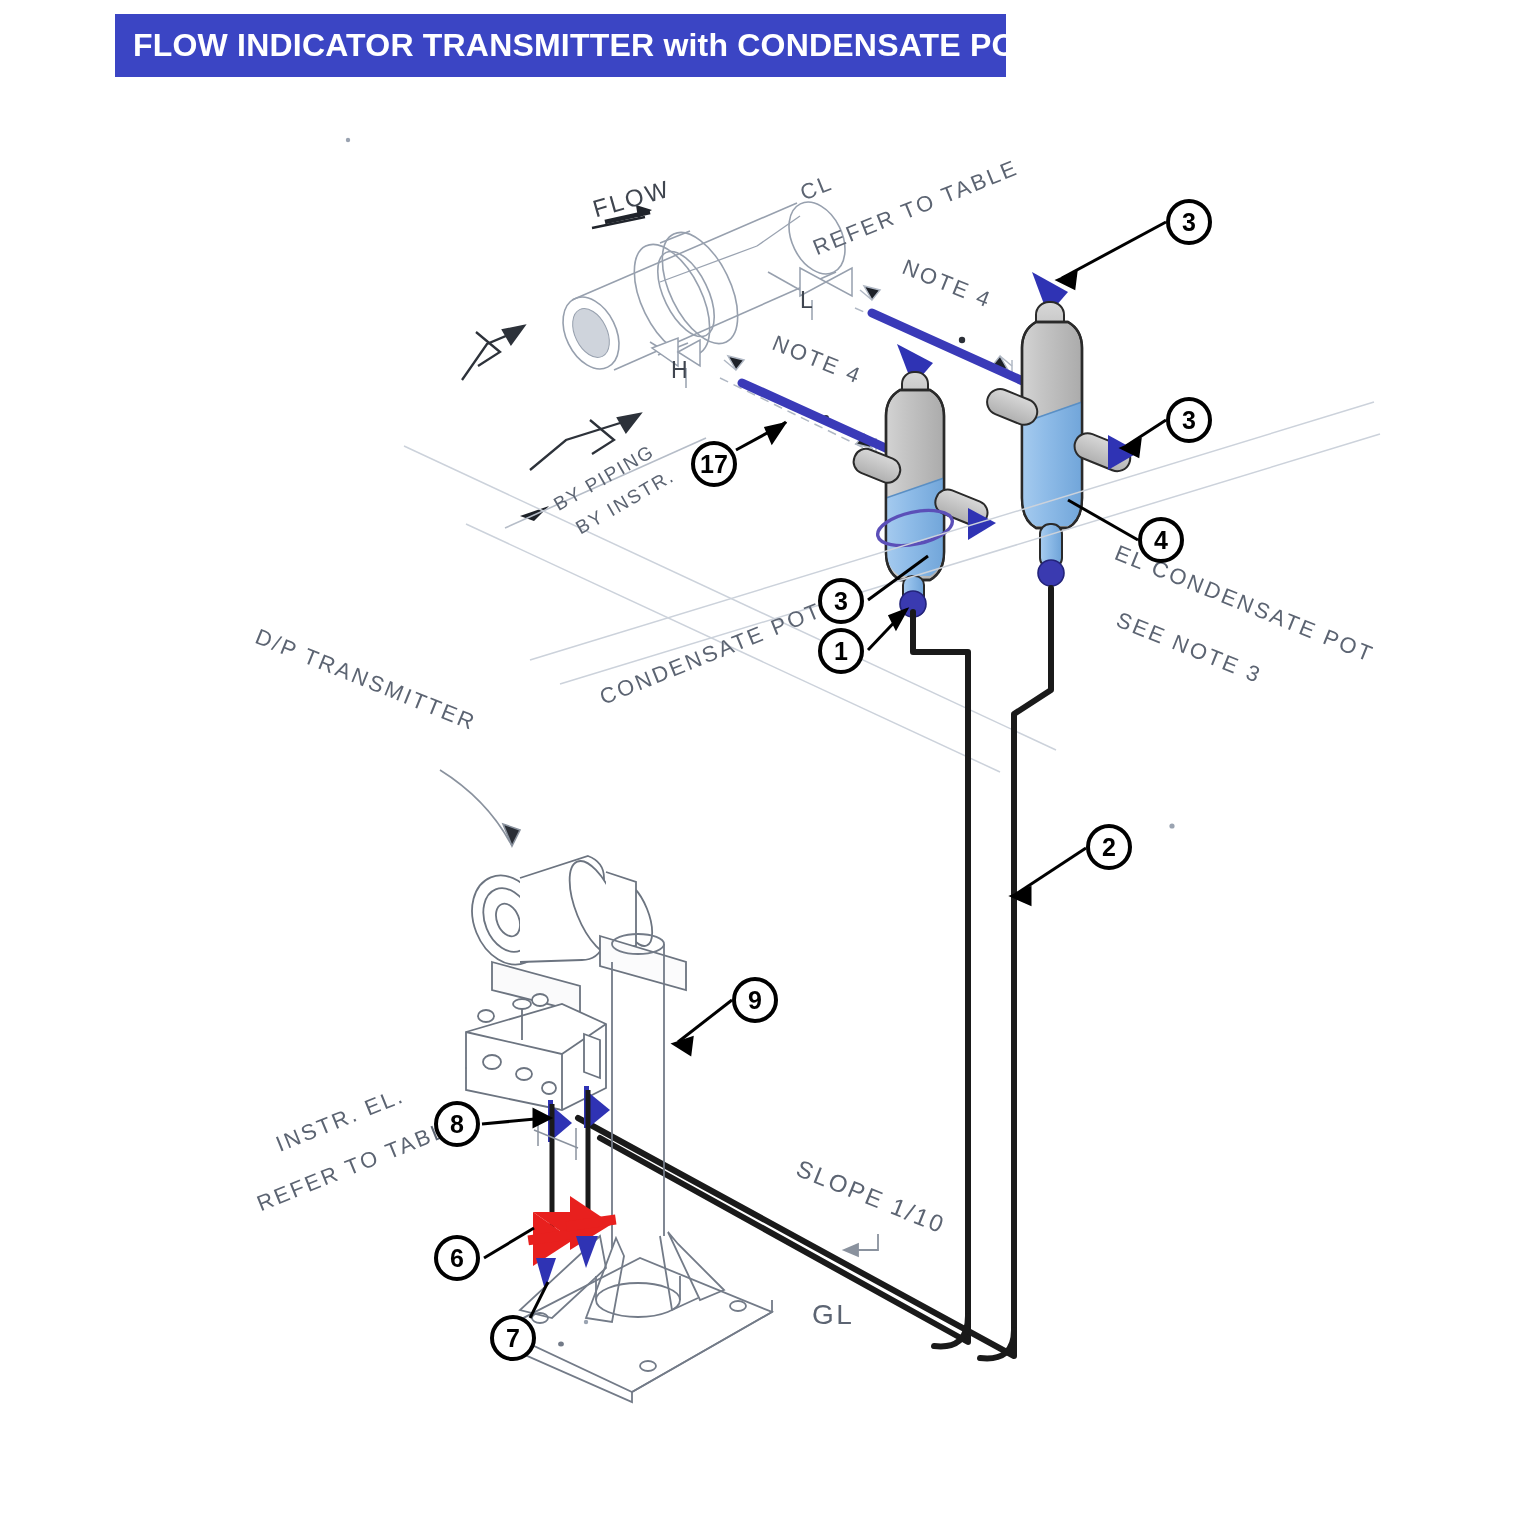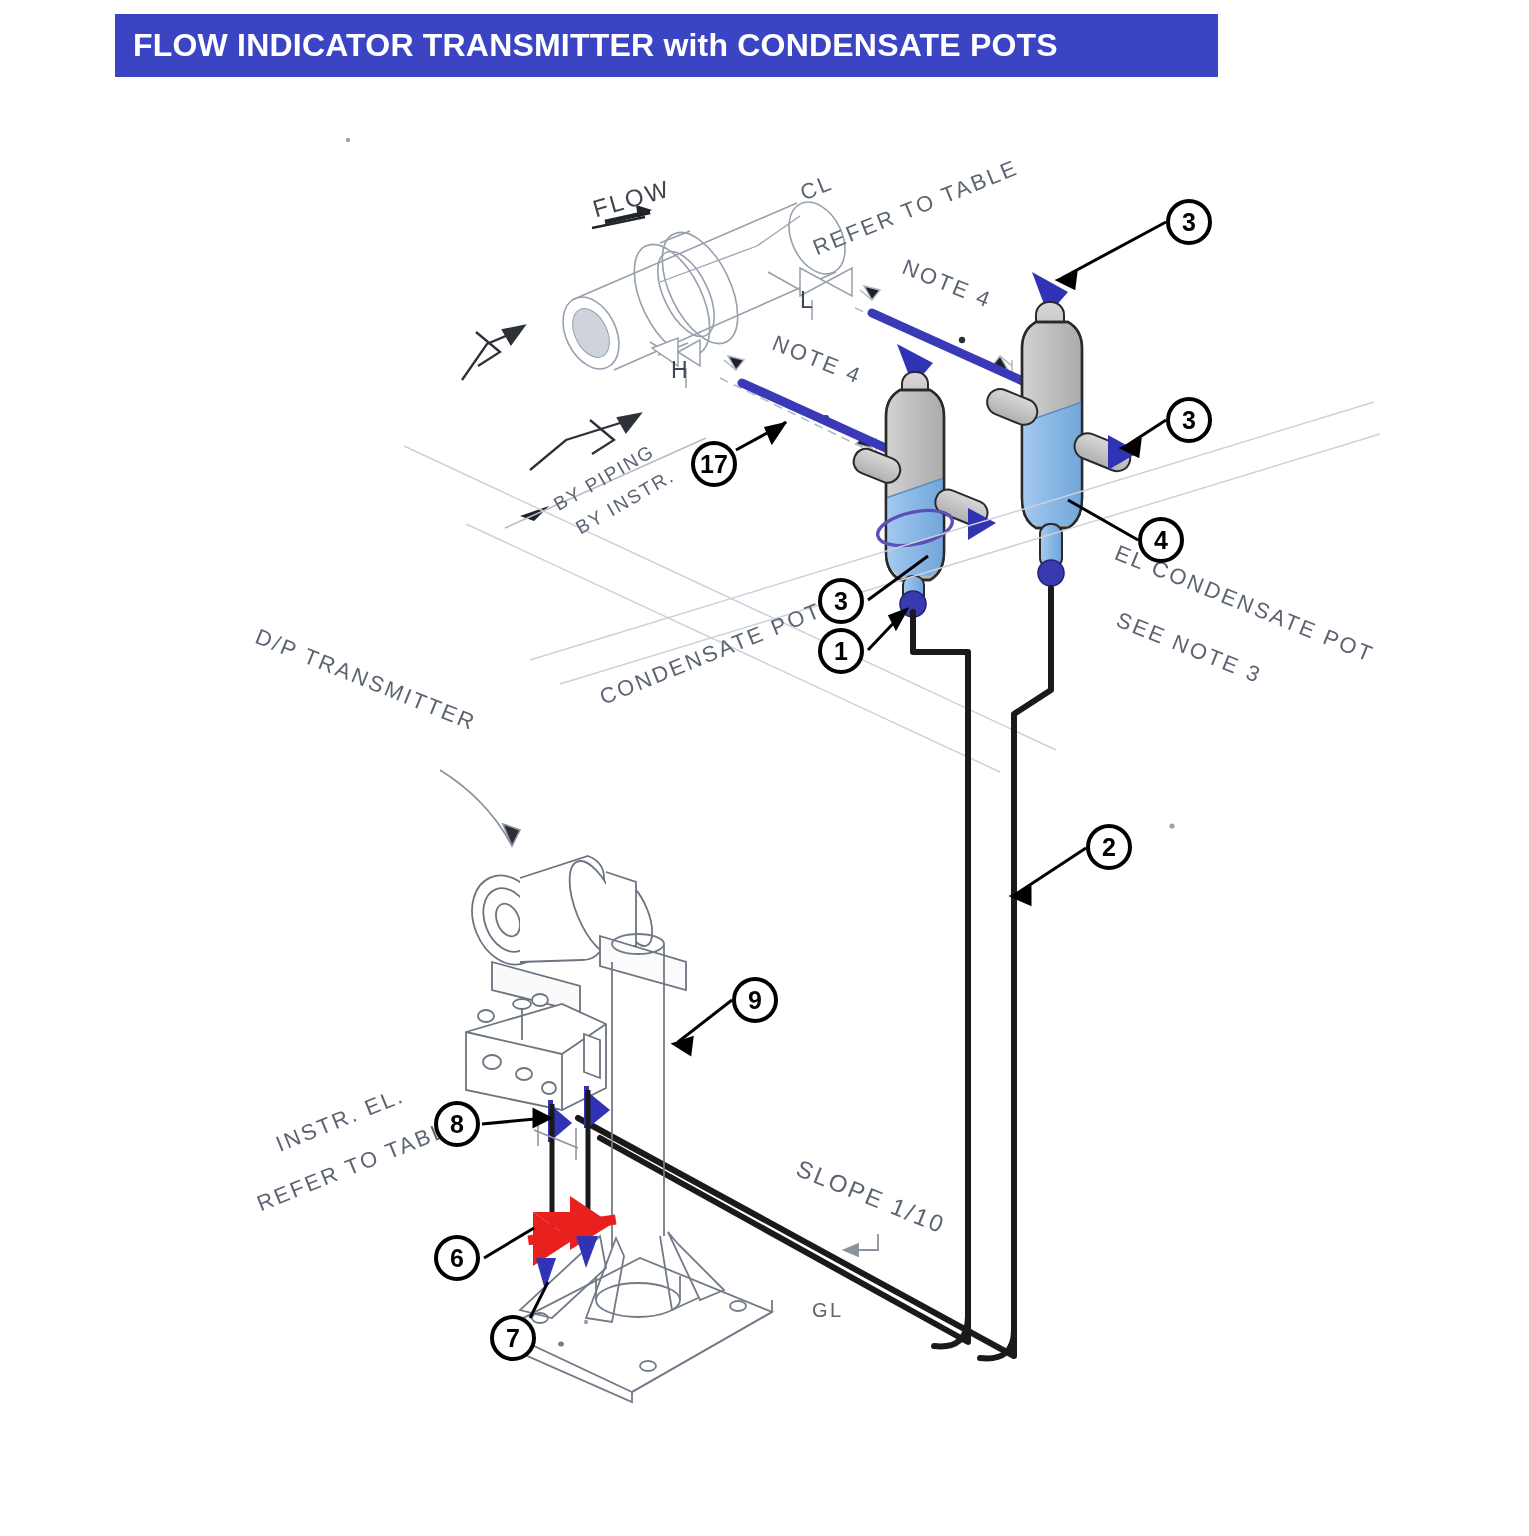--- a/index.html
+++ b/index.html
@@ -4,21 +4,21 @@
 <title>Flow Indicator Transmitter with Condensate Pots</title>
 <style>
   html,body{margin:0;padding:0;background:#ffffff;}
   body{width:1529px;height:1536px;position:relative;
        font-family:"Liberation Sans",sans-serif;overflow:hidden;}
 
   #sheet{position:absolute;left:0;top:0;width:1529px;height:1536px;background:#fff;}
 
   
   #title-banner{
-    position:absolute;left:115px;top:14px;width:1103px;height:63px;
+    position:absolute;left:115px;top:14px;width:891px;height:63px;
     background:#3b45c4;display:flex;align-items:center;
   }
   #title-text{
     color:#ffffff;font-size:32px;font-weight:bold;letter-spacing:.2px;
     padding-left:18px;white-space:nowrap;
     font-family:"Liberation Sans",sans-serif;
   }
 
   
   #draw{position:absolute;left:0;top:0;width:1529px;height:1536px;}
@@ -414,21 +414,21 @@
   <div class="anno" style="left:1112px;top:636px;transform:rotate(22deg);">SEE NOTE 3</div>
 
   <div class="anno" style="left:248px;top:668px;transform:rotate(22deg);">D/P TRANSMITTER</div>
 
   <div class="anno" style="left:272px;top:1108px;transform:rotate(-22deg);">INSTR. EL.</div>
 
   <div class="anno" style="left:250px;top:1152px;transform:rotate(-22deg);">REFER TO TABLE</div>
 
   <div class="anno" style="left:792px;top:1184px;transform:rotate(22deg);font-size:24px;">SLOPE 1/10</div>
 
-  <div class="anno" style="left:812px;top:1300px;font-size:20px;">GL</div>
+  <div class="anno" style="left:812px;top:1300px;font-size:28px;">GL</div>
 
   <div class="callout" style="left:1166px;top:199px;">3</div>
 
   <div class="callout" style="left:1166px;top:397px;">3</div>
 
   <div class="callout" style="left:1138px;top:517px;">4</div>
 
   <div class="callout" style="left:691px;top:441px;">17</div>
 
   <div class="callout" style="left:818px;top:578px;">3</div>

